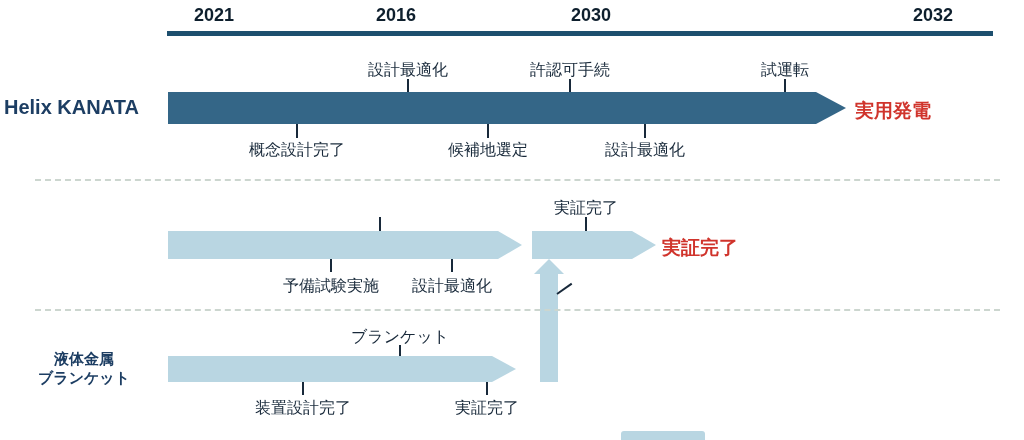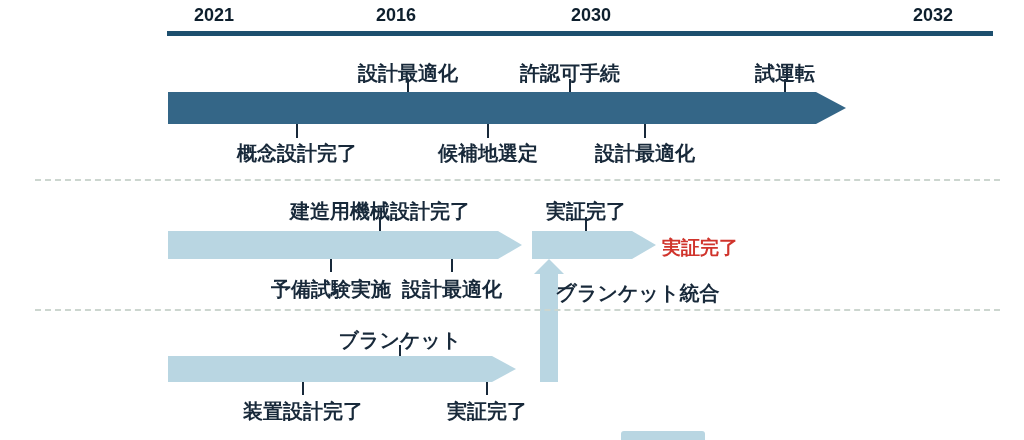--- a/index.html
+++ b/index.html
@@ -19,87 +19,91 @@
   .bar { position:absolute; }
   .bar.dark { background:var(--dark); }
   .bar.light { background:var(--light); }
 
   .head { position:absolute; width:0; height:0; }
   .head.dark-right { border-top:16px solid transparent; border-bottom:16px solid transparent; border-left:30px solid var(--dark); }
   .head.light-right { border-top:14px solid transparent; border-bottom:14px solid transparent; border-left:24px solid var(--light); }
   .head.light-right-sm { border-top:13px solid transparent; border-bottom:13px solid transparent; border-left:24px solid var(--light); }
   .head.light-up { border-left:15px solid transparent; border-right:15px solid transparent; border-bottom:15px solid var(--light); }
 
-  .milestone { position:absolute; transform:translateX(-50%); white-space:nowrap; font-size:20px; font-weight:700; color:var(--text); }
+  .milestone { position:absolute; transform:translateX(-50%); white-space:nowrap; font-size:16px; font-weight:400; color:var(--text); }
   .tick { position:absolute; width:2px; background:var(--text); }
   .tick-diag { position:absolute; width:18px; height:2px; background:var(--text); transform:rotate(-35deg); transform-origin:left center; }
 
   .result { position:absolute; font-size:19px; font-weight:700; color:var(--red); white-space:nowrap; }
 
   .sep { position:absolute; left:35px; width:965px; height:0; border-top:2px dashed var(--separator); }
 
   .cropped-shape { position:absolute; left:621px; top:431px; width:84px; height:9px; background:var(--light); border-radius:3px 3px 0 0; }
 </style>
 </head>
 <body>
 
 <div class="canvas">
 
   <div class="axis-line"></div>
   <div class="year" style="left:214px">2021</div>
   <div class="year" style="left:396px">2016</div>
   <div class="year" style="left:591px">2030</div>
   <div class="year" style="left:933px">2032</div>
 
+  <div class="row-label" style="left:4px;top:96px">Helix KANATA</div>
 
   <div class="milestone" style="left:408px;top:60px">設計最適化</div>
   <div class="milestone" style="left:570px;top:60px">許認可手続</div>
   <div class="milestone" style="left:785px;top:60px">試運転</div>
   <div class="tick" style="left:407px;top:79px;height:13px"></div>
   <div class="tick" style="left:569px;top:79px;height:13px"></div>
   <div class="tick" style="left:784px;top:79px;height:13px"></div>
 
   <div class="bar dark" style="left:168px;top:92px;width:648px;height:32px"></div>
   <div class="head dark-right" style="left:816px;top:92px"></div>
 
   <div class="tick" style="left:296px;top:124px;height:14px"></div>
   <div class="tick" style="left:487px;top:124px;height:14px"></div>
   <div class="tick" style="left:644px;top:124px;height:14px"></div>
   <div class="milestone" style="left:297px;top:140px">概念設計完了</div>
   <div class="milestone" style="left:488px;top:140px">候補地選定</div>
   <div class="milestone" style="left:645px;top:140px">設計最適化</div>
 
+  <div class="result" style="left:855px;top:98px">実用発電</div>
 
   <div class="sep" style="top:179px"></div>
 
 
-  <div class="milestone" style="left:380px;top:198px">建造用機械設計完了</div>
   <div class="milestone" style="left:586px;top:198px">実証完了</div>
   <div class="tick" style="left:379px;top:217px;height:14px"></div>
   <div class="tick" style="left:585px;top:217px;height:14px"></div>
 
   <div class="bar light" style="left:168px;top:231px;width:330px;height:28px"></div>
   <div class="head light-right" style="left:498px;top:231px"></div>
   <div class="bar light" style="left:532px;top:231px;width:100px;height:28px"></div>
   <div class="head light-right" style="left:632px;top:231px"></div>
 
   <div class="tick" style="left:330px;top:259px;height:13px"></div>
   <div class="tick" style="left:451px;top:259px;height:13px"></div>
   <div class="milestone" style="left:331px;top:276px">予備試験実施</div>
   <div class="milestone" style="left:452px;top:276px">設計最適化</div>
 
   <div class="head light-up" style="left:534px;top:259px"></div>
   <div class="bar light" style="left:540px;top:274px;width:18px;height:108px"></div>
   <div class="tick-diag" style="left:557px;top:293px"></div>
-  <div class="milestone" style="left:638px;top:280px">ブランケット統合</div>
 
   <div class="result" style="left:662px;top:235px">実証完了</div>
 
   <div class="sep" style="top:309px"></div>
 
+  <div class="row-label-small" style="left:28px;top:349px">
+    <div>液体金属</div>
+    <div>ブランケット</div>
+  </div>
 
   <div class="milestone" style="left:400px;top:327px">ブランケット</div>
   <div class="tick" style="left:399px;top:345px;height:11px"></div>
 
   <div class="bar light" style="left:168px;top:356px;width:324px;height:26px"></div>
   <div class="head light-right-sm" style="left:492px;top:356px"></div>
 
   <div class="tick" style="left:302px;top:382px;height:13px"></div>
   <div class="tick" style="left:486px;top:382px;height:13px"></div>
   <div class="milestone" style="left:303px;top:398px">装置設計完了</div>

